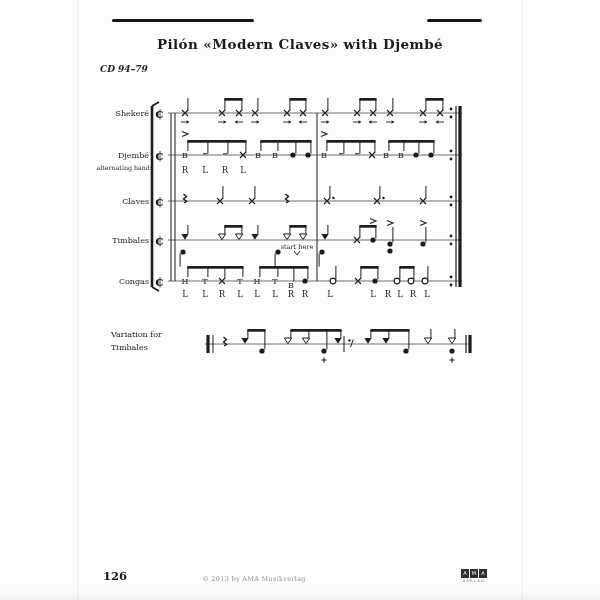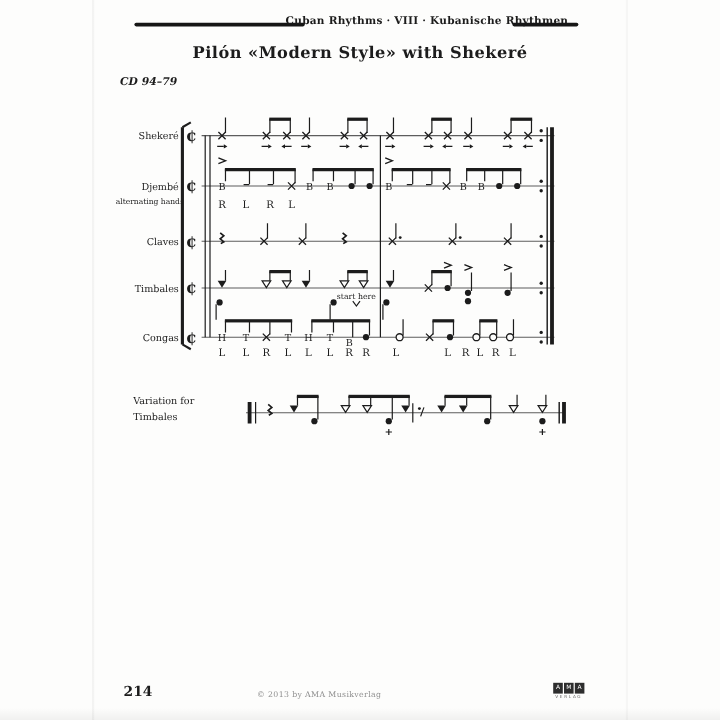--- a/index.html
+++ b/index.html
@@ -20,41 +20,40 @@
                font-size:8.8px;font-weight:bold;letter-spacing:0.2px;white-space:nowrap;}
   .title{position:absolute;left:0;top:36px;width:600px;text-align:center;
          font-size:13.5px;font-weight:bold;letter-spacing:0.4px;}
   .cd-label{position:absolute;left:100px;top:64px;font-size:9px;
             font-style:italic;font-weight:bold;}
   
   #score-svg{position:absolute;left:0;top:88px;}
   
   .page-num{position:absolute;left:103px;top:569px;font-size:11.5px;font-weight:bold;}
   .copyright{position:absolute;left:0;top:575px;width:508px;text-align:center;
-             font-size:6.5px;color:#8f8f8f;letter-spacing:0.3px;padding-left:12px;}
+             font-size:6.5px;color:#8f8f8f;letter-spacing:0.3px;}
   .logo{position:absolute;left:459px;top:569px;width:30px;text-align:center;}
   .logo-blocks{display:flex;justify-content:center;gap:1px;}
   .logo-blocks span{display:block;width:8px;height:8.5px;background:#2e2e2e;color:#fff;
         font-size:5px;line-height:8.5px;text-align:center;font-family:"DejaVu Sans",sans-serif;}
   .logo-sub{font-size:3.5px;letter-spacing:1.4px;color:#666;margin-top:1px;
         font-family:"DejaVu Sans",sans-serif;}
 </style>
 </head>
 <body>
 
 <div class="page">
   <div class="edge-left"></div>
   <div class="edge-right"></div>
   <div class="edge-bottom"></div>
 
   <div class="rule rule-left"></div>
-  <div class="series-text">Cuban Rhythms · VIII · Kubanische Rhythmen</div>
   <div class="rule rule-right"></div>
 
-  <div class="title">Pilón «Modern Style» with Shekeré</div>
+  <div class="title">Pilón «Modern Claves» with Djembé</div>
   <div class="cd-label">CD 94–79</div>
 
   <svg id="score-svg" width="600" height="300" viewBox="0 0 600 300">
       <g>
         <path d="M168 25 L462 25" stroke="#5d5d5d" stroke-width="0.9"></path>
         <text x="159.5" y="29.5" font-size="13.5" fill="#1c1c1c" font-family="&quot;DejaVu Serif&quot;,serif" text-anchor="middle" font-weight="bold">¢</text>
         <text x="149" y="28" font-size="8" fill="#1c1c1c" font-family="&quot;DejaVu Serif&quot;,serif" text-anchor="end">Shekeré</text>
         <path d="M182 22 L188 28 M182 28 L188 22" stroke="#1c1c1c" stroke-width="1.1" fill="none"></path>
         <path d="M187.9 22.8 L187.9 10" stroke="#1c1c1c" stroke-width="1"></path>
         <path d="M252 22 L258 28 M252 28 L258 22" stroke="#1c1c1c" stroke-width="1.1" fill="none"></path>
@@ -326,21 +325,21 @@
         <path d="M370.9 250 L370.9 242" stroke="#1c1c1c" stroke-width="1"></path>
         <path d="M382.4 250 L389.6 250 L386 255.7 Z" fill="#1c1c1c"></path>
         <path d="M388.9 250 L388.9 242" stroke="#1c1c1c" stroke-width="1"></path>
         <circle cx="406" cy="263" r="2.6" fill="#1c1c1c"></circle>
         <path d="M408.9 261.5 L408.9 242" stroke="#1c1c1c" stroke-width="1"></path>
         <path d="M321.4 272 L326.6 272 M324 269.4 L324 274.6" stroke="#1c1c1c" stroke-width="1"></path>
         <path d="M449.4 272 L454.6 272 M452 269.4 L452 274.6" stroke="#1c1c1c" stroke-width="1"></path>
       </g>
     </svg>
 
-  <div class="page-num">214</div>
+  <div class="page-num">126</div>
   <div class="copyright">© 2013 by AMA Musikverlag</div>
   <div class="logo">
     <div class="logo-blocks">
       <span>A</span>
       <span>M</span>
       <span>A</span>
     </div>
     <div class="logo-sub">VERLAG</div>
   </div>
 </div>

